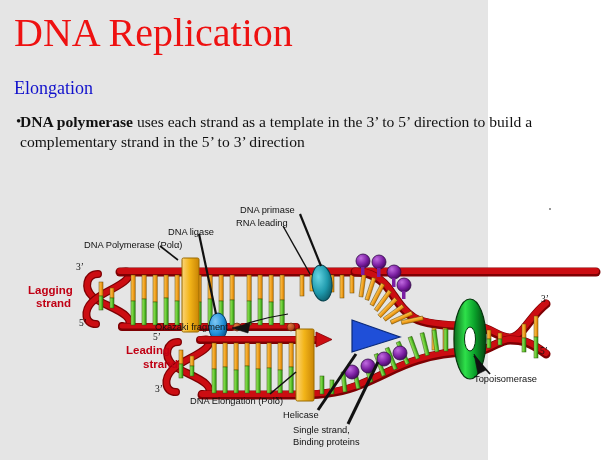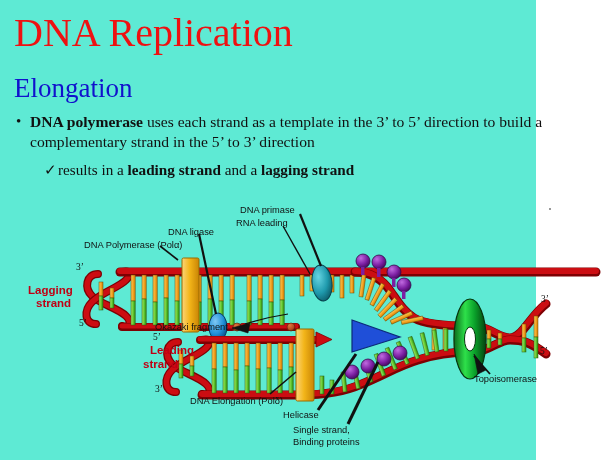--- a/index.html
+++ b/index.html
@@ -1,28 +1,28 @@
 <!DOCTYPE html>
 <html><head>
 <meta charset="utf-8">
 <style>
   html,body{margin:0;padding:0;background:#ffffff;}
   body{width:610px;height:460px;overflow:hidden;
        font-family:"Liberation Serif", serif;-webkit-font-smoothing:antialiased;}
-  .slide{position:relative;width:536px;height:460px;background:#5eead4;}
+  .slide{position:relative;width:488px;height:460px;background:#e5e5e5;}
 
   
   .title{position:absolute;left:14px;top:10px;font-size:40px;line-height:46px;
          color:#ee1111;font-family:"Liberation Serif", serif;letter-spacing:0px;}
-  .subhead{position:absolute;left:14px;top:74px;font-size:27px;line-height:28px;
+  .subhead{position:absolute;left:14px;top:74px;font-size:18px;line-height:28px;
            color:#1111cc;font-family:"Liberation Serif", serif;}
   .bullet{position:absolute;left:14px;top:112px;width:586px;font-size:15.6px;
           line-height:19.5px;color:#111;font-family:"Liberation Serif", serif;}
   .bullet .dot{position:absolute;left:2px;top:0px;font-size:15px;}
-  .bullet .btxt{display:block;margin-left:16px;}
+  .bullet .btxt{display:block;margin-left:6px;}
   .bullet b{font-weight:bold;}
   .subbullet{position:absolute;left:44px;top:160px;width:520px;font-size:15.2px;
              line-height:19px;color:#111;font-family:"Liberation Serif", serif;}
   .subbullet .chk{display:inline-block;width:14px;}
   .subbullet b{font-weight:bold;}
 
   
   .diagram{position:absolute;left:0px;top:196px;width:610px;height:264px;}
   .dg-label{position:absolute;font-family:"Liberation Sans", sans-serif;
             font-size:9.3px;color:#111;white-space:nowrap;line-height:11px;}
@@ -40,23 +40,20 @@
 <div class="slide">
 
   <div class="title">DNA Replication</div>
   <div class="subhead">Elongation</div>
 
   <div class="bullet">
     <span class="dot">•</span>
     <span class="btxt"><b>DNA polymerase</b><span> uses each strand as a template in the 3’ to 5’ direction to build a complementary strand in the 5’ to 3’ direction</span></span>
   </div>
 
-  <div class="subbullet">
-    <span class="chk">✓</span><span>results in a </span><b>leading strand</b><span> and a </span><b>lagging strand</b>
-  </div>
 
   <div class="diagram">
 
     <div class="speck" style="left:549px;top:12px;"></div>
 
     <svg width="610" height="264" viewBox="0 0 610 264">
       <defs>
         <linearGradient id="redTube" x1="0" y1="0" x2="0" y2="1">
           <stop offset="0%" stop-color="#e8333a"></stop>
           <stop offset="45%" stop-color="#cc0d12"></stop>
@@ -335,21 +332,21 @@
     <div class="dg-label" style="left:236px;top:22px;">RNA leading</div>
     <div class="dg-label" style="left:155px;top:126px;">Okazaki fragment</div>
     <div class="dg-label" style="left:190px;top:200px;">DNA Elongation (Polδ)</div>
     <div class="dg-label" style="left:283px;top:214px;">Helicase</div>
     <div class="dg-label" style="left:293px;top:229px;">Single strand,</div>
     <div class="dg-label" style="left:293px;top:241px;">Binding proteins</div>
     <div class="dg-label" style="left:474px;top:178px;">Topoisomerase</div>
 
     <div class="strand-label" style="left:28px;top:88px;">Lagging</div>
     <div class="strand-label" style="left:36px;top:101px;">strand</div>
-    <div class="strand-label" style="left:126px;top:148px;margin-left:24px;">Leading</div>
+    <div class="strand-label" style="left:126px;top:148px;">Leading</div>
     <div class="strand-label" style="left:143px;top:162px;">strand</div>
 
     <div class="tick" style="left:76px;top:66px;">3’</div>
     <div class="tick" style="left:79px;top:122px;">5’</div>
     <div class="tick" style="left:153px;top:136px;">5’</div>
     <div class="tick" style="left:155px;top:188px;">3’</div>
     <div class="tick" style="left:541px;top:98px;">3’</div>
     <div class="tick" style="left:540px;top:150px;">5’</div>
 
   </div>

